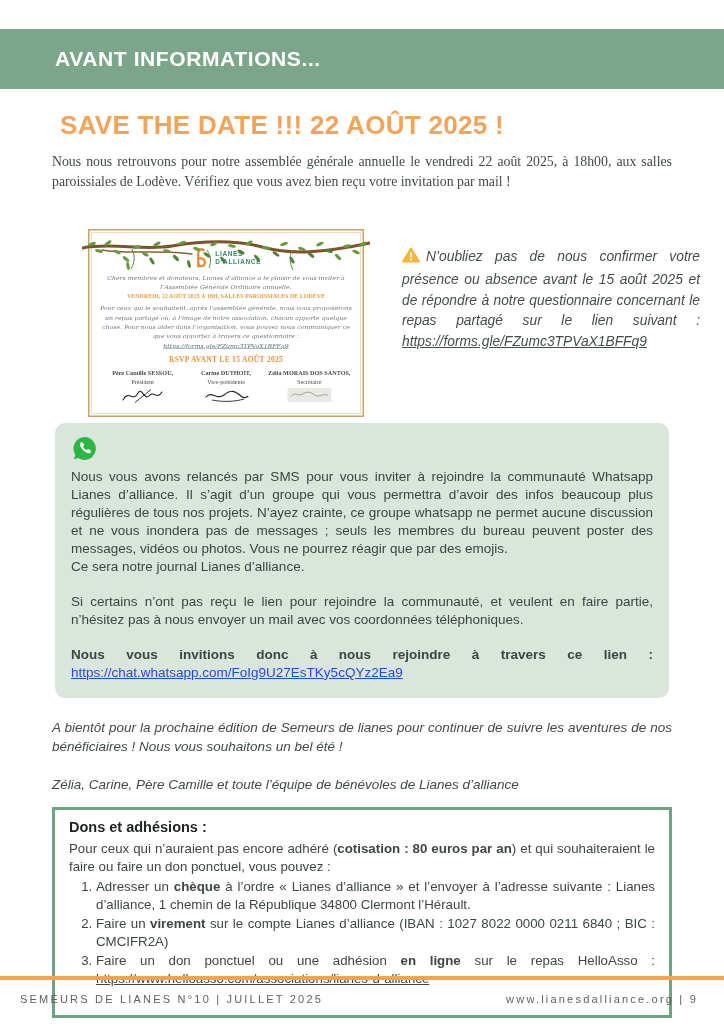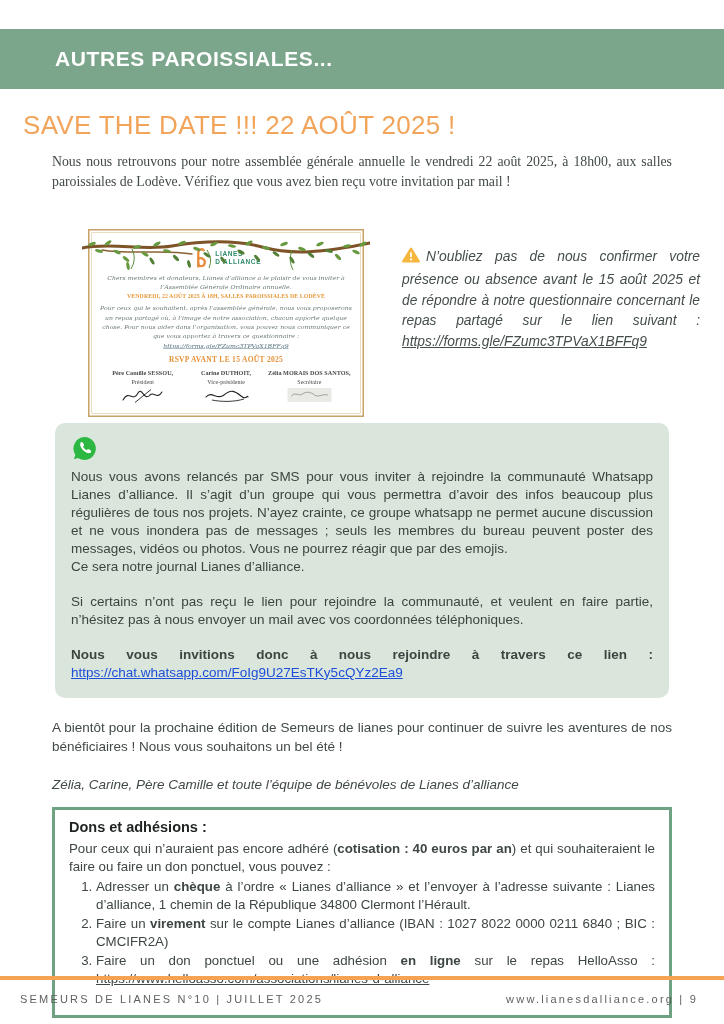--- a/index.html
+++ b/index.html
@@ -4,21 +4,21 @@
 <style>
   html,body{margin:0;padding:0;background:#ffffff;}
   body{font-family:"Liberation Sans",sans-serif;color:#414a45;}
   .page{position:relative;width:724px;height:1024px;background:#fff;overflow:hidden;}
 
   
   .topbar{margin-top:29px;height:60px;background:#7ba68c;display:flex;align-items:center;padding-left:55px;box-sizing:border-box;}
   .topbar-title{color:#ffffff;font-size:21px;font-weight:700;letter-spacing:.6px;}
 
   
-  .std-title{margin:21px 23px 0;color:#f2a45b;font-size:26px;font-weight:400;letter-spacing:.3px;}
+  .std-title{margin:21px 60px 0;color:#f2a45b;font-size:26px;font-weight:700;letter-spacing:.3px;}
   .intro{margin:11px 52px 0;font-size:13.8px;line-height:1.42;text-align:justify;font-family:Liberation Serif, serif;}
 
   
   .figure-row{display:flex;margin:4px 24px 0 82px;}
   .invite{width:288px;height:216px;position:relative;flex:none;}
   .scale2{width:576px;height:432px;transform:scale(.5);transform-origin:0 0;}
   .branch-svg{position:absolute;top:0;left:0;z-index:2;}
   .card{position:relative;margin:34px 12px 0;border:3px solid #c9a265;padding:4px;background:#fff;z-index:1;}
   .card-inner{border:1px solid #d8bc86;padding:26px 16px 14px;text-align:center;}
   .logo-row{display:flex;justify-content:center;align-items:center;gap:9px;}
@@ -43,42 +43,42 @@
   
   .wa{margin:12px 55px 0;background:#dae6dc;border-radius:10px;padding:12px 16px 16px;}
   .wa-title-row{display:flex;align-items:center;gap:10px;margin-bottom:6px;}
   .wa-title{color:#459a68;font-size:20px;font-weight:700;}
   .wa-text{font-size:13.5px;line-height:1.33;text-align:justify;color:#3c4540;}
   .wa-gap{height:17px;}
   .wa-cta{font-weight:700;}
   .wa-link{font-weight:400;color:#1d4ed8;text-decoration:underline;}
 
   
-  .farewell{margin:20px 52px 0;font-size:13.5px;line-height:1.42;text-align:justify;}
+  .farewell{margin:20px 52px 0;font-style:italic;font-size:13.5px;line-height:1.42;text-align:justify;}
   .sign-off{margin:21px 52px 0;font-style:italic;font-size:13.5px;}
 
   
   .dons{margin:15px 52px 0;border:3px solid #6fa283;padding:8px 14px 27px;font-size:13.3px;line-height:1.32;color:#3e4742;}
   .dons-title{font-weight:700;font-size:14.5px;color:#1f2421;}
   .dons-intro{margin-top:3px;text-align:justify;}
   .dons ol{margin:3px 0 0;padding-left:27px;}
   .dons li{text-align:justify;margin-top:2px;}
   .dons-link{color:#3e4742;text-decoration:underline;}
 
   
   .footer-line{position:absolute;left:0;top:976px;width:724px;height:4px;background:#f5a253;}
   .footer{position:absolute;left:0;top:993px;width:724px;display:flex;justify-content:space-between;padding:0 26px 0 20px;box-sizing:border-box;font-size:11px;letter-spacing:2.2px;color:#5f5f5f;}
 </style>
 </head>
 <body>
 
 <div class="page">
 
   <div class="topbar">
-    <span class="topbar-title">AUTRES PAROISSIALES...</span>
+    <span class="topbar-title">AVANT INFORMATIONS...</span>
   </div>
 
   <div class="std-title">SAVE THE DATE !!! 22 AOÛT 2025 !</div>
   <div class="intro">Nous nous retrouvons pour notre assemblée générale annuelle le vendredi 22 août 2025, à 18h00, aux salles paroissiales de Lodève. Vérifiez que vous avez bien reçu votre invitation par mail !</div>
 
   <div class="figure-row">
 
     <div class="invite">
       <div class="scale2">
 
@@ -203,21 +203,21 @@
     <div class="wa-text">Si certains n’ont pas reçu le lien pour rejoindre la communauté, et veulent en faire partie, n’hésitez pas à nous envoyer un mail avec vos coordonnées téléphoniques.</div>
     <div class="wa-gap"></div>
     <div class="wa-text"><span class="wa-cta">Nous vous invitions donc à nous rejoindre à travers ce lien : </span><a class="wa-link">https://chat.whatsapp.com/FoIg9U27EsTKy5cQYz2Ea9</a></div>
   </div>
 
   <div class="farewell">A bientôt pour la prochaine édition de Semeurs de lianes pour continuer de suivre les aventures de nos bénéficiaires ! Nous vous souhaitons un bel été !</div>
   <div class="sign-off">Zélia, Carine, Père Camille et toute l’équipe de bénévoles de Lianes d’alliance</div>
 
   <div class="dons">
     <div class="dons-title">Dons et adhésions :</div>
-    <div class="dons-intro"><span>Pour ceux qui n’auraient pas encore adhéré (</span><b>cotisation : 40 euros par an</b><span>) et qui souhaiteraient le faire ou faire un don ponctuel, vous pouvez :</span></div>
+    <div class="dons-intro"><span>Pour ceux qui n’auraient pas encore adhéré (</span><b>cotisation : 80 euros par an</b><span>) et qui souhaiteraient le faire ou faire un don ponctuel, vous pouvez :</span></div>
     <ol>
       <li><span>Adresser un </span><b>chèque</b><span> à l’ordre « Lianes d’alliance » et l’envoyer à l’adresse suivante : Lianes d’alliance, 1 chemin de la République 34800 Clermont l’Hérault.</span></li>
       <li><span>Faire un </span><b>virement</b><span> sur le compte Lianes d’alliance (IBAN : 1027 8022 0000 0211 6840 ; BIC : CMCIFR2A)</span></li>
       <li><span>Faire un don ponctuel ou une adhésion </span><b>en ligne</b><span> sur le repas HelloAsso : </span><a class="dons-link">https://www.helloasso.com/associations/lianes-d-alliance</a></li>
     </ol>
   </div>
 
   <div class="footer-line"></div>
   <div class="footer">
     <span>SEMEURS DE LIANES N°10 | JUILLET 2025</span>

